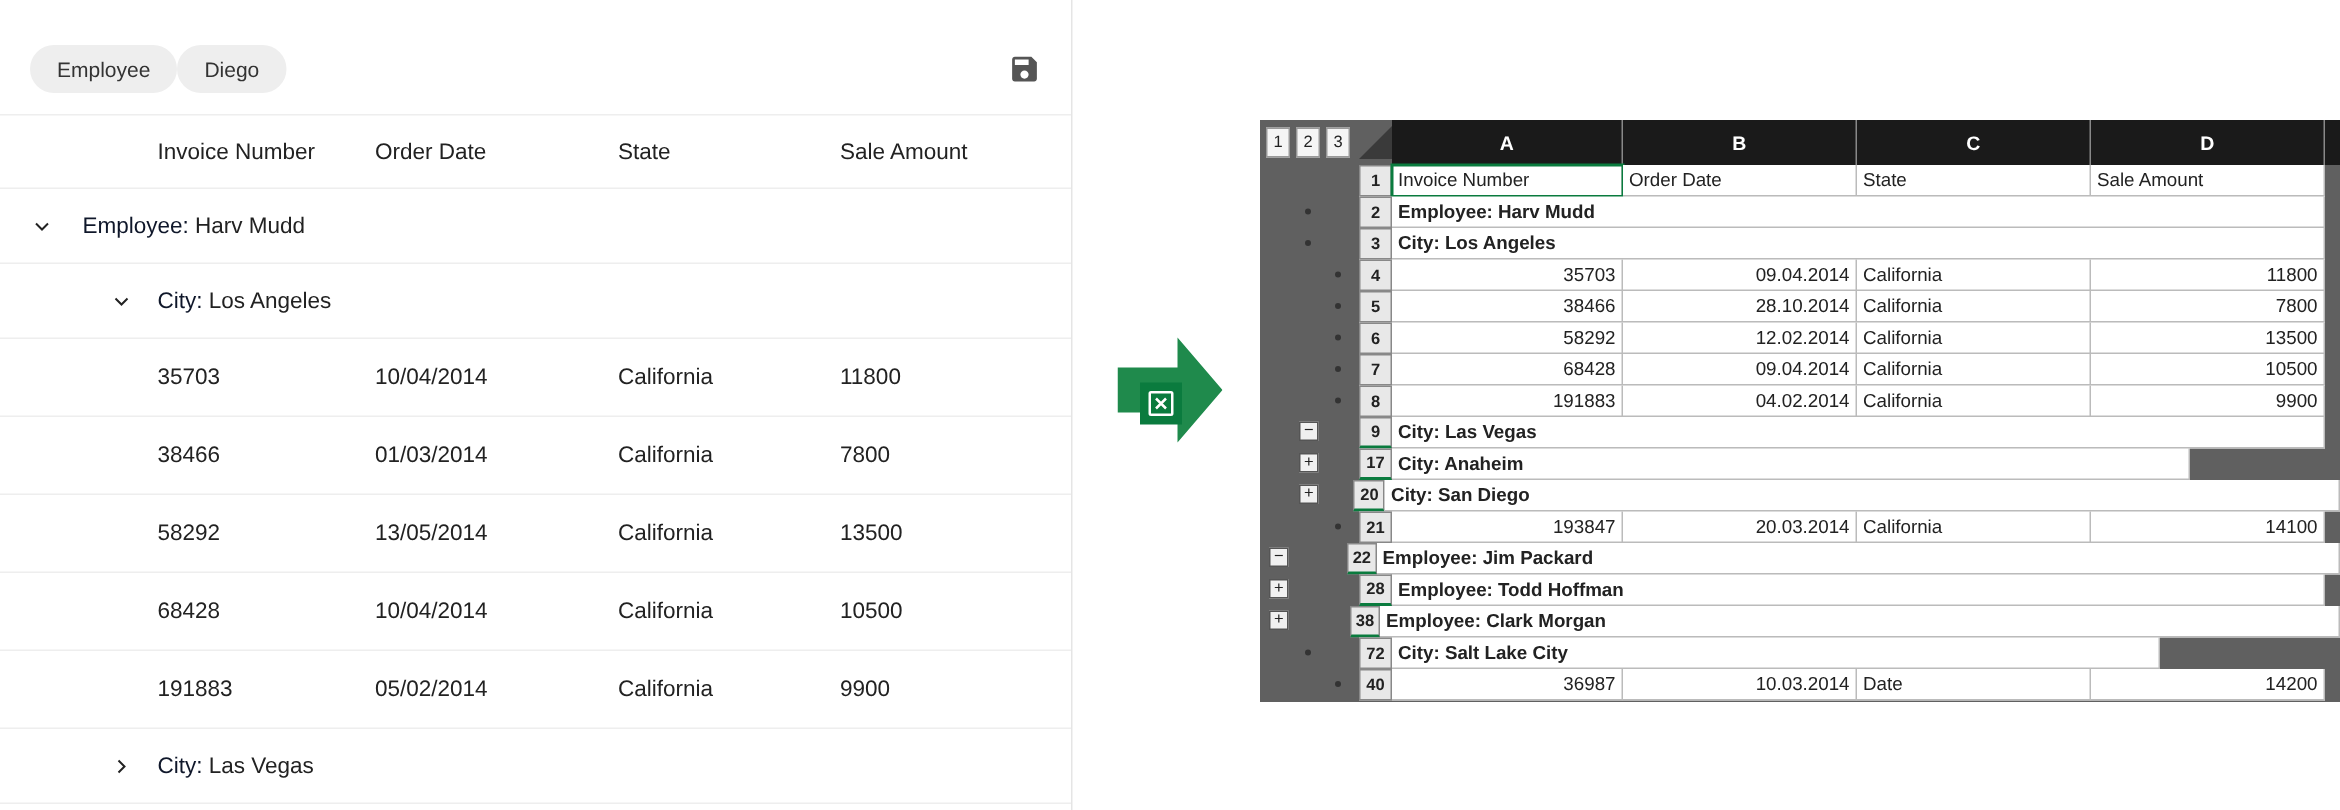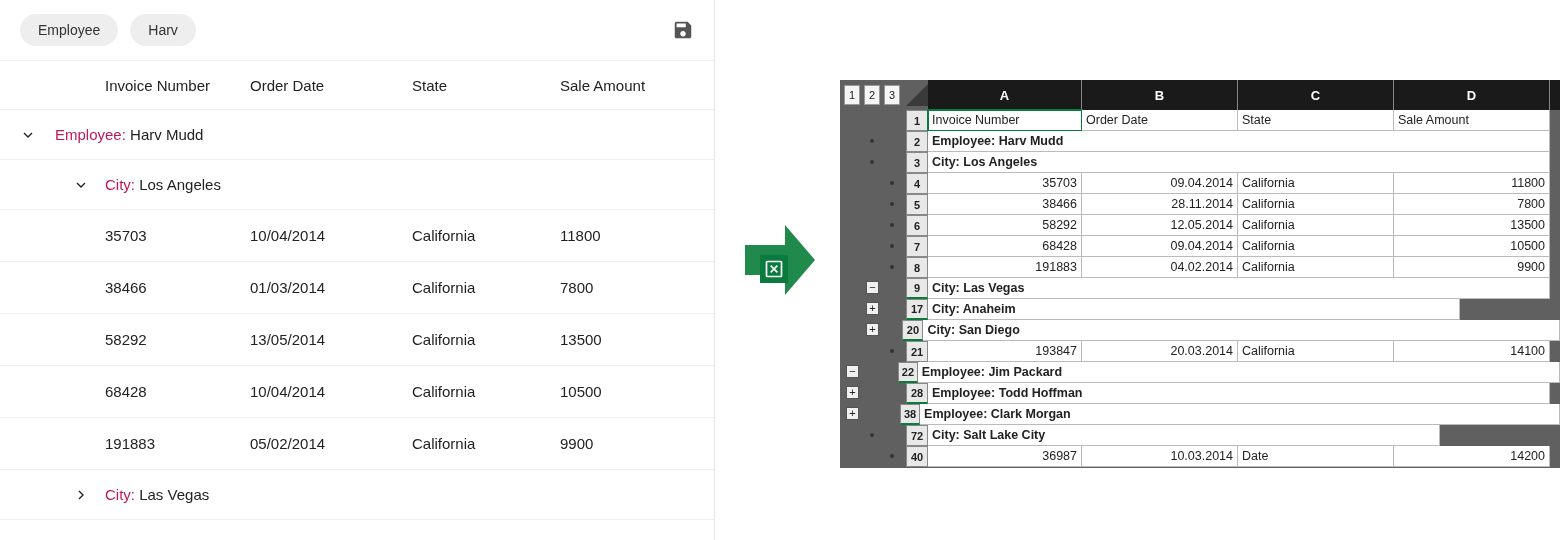--- a/index.html
+++ b/index.html
@@ -1,36 +1,36 @@
 <!DOCTYPE html>
 <html><head>
 <meta charset="utf-8">
 <style>
   * { box-sizing: border-box; margin: 0; padding: 0; }
   body { font-family: -apple-system, BlinkMacSystemFont, "Segoe UI", Arial, sans-serif; font-size: 14px; color: #222; background: #fff; width: 1560px; height: 540px; overflow: hidden; position: relative; }
 
   
   .left-panel { position: absolute; left: 0; top: 0; width: 715px; height: 540px; border-right: 1px solid #e5e5e5; }
-  .chip-bar { display: flex; align-items: center; height: 60px; padding: 0 20px; gap: 12px; }
+  .chip-bar { display: flex; align-items: center; height: 60px; padding: 0 20px; gap: 0; margin-top: 16px; }
   .chip { background: #eee; border-radius: 18px; padding: 8px 18px; font-size: 14px; color: #333; cursor: default; }
   .chip-spacer { flex: 1; }
   .save-icon { width: 22px; height: 22px; color: #555; cursor: pointer; }
 
   .grid-header-row { display: flex; height: 50px; align-items: center; border-top: 1px solid #eee; border-bottom: 1px solid #eee; padding-left: 105px; font-size: 15px; color: #222; }
   .col-inv { width: 145px; }
   .col-date { width: 162px; }
   .col-state { width: 148px; }
   .col-amt { width: 120px; }
 
   .group-row { display: flex; align-items: center; height: 50px; border-bottom: 1px solid #eee; font-size: 15px; }
   .expander-outer { width: 55px; display: flex; justify-content: center; }
   .expander-inner { width: 105px; display: flex; justify-content: flex-start; padding-left: 70px; }
   .chev { width: 16px; height: 16px; cursor: pointer; }
   .group-label { font-size: 15px; }
-  .group-label .k { color: #be185d; }
+  .group-label .k { color: #0f172a; }
   .group-label .v { color: #222; }
 
   .data-row { display: flex; align-items: center; height: 52px; border-bottom: 1px solid #eee; padding-left: 105px; font-size: 15px; }
 
   .city-sub-row { display: flex; align-items: center; height: 50px; border-bottom: 1px solid #eee; }
   .city-sub-row .expander-inner { width: 105px; display:flex; padding-left:70px; }
 
   
   .arrow-block { position: absolute; left: 745px; top: 220px; width: 70px; height: 80px; }
   .arrow-svg { width: 70px; height: 80px; }
@@ -66,21 +66,21 @@
 
   .pm { position:absolute; width:13px; height:13px; background:#f0f0f0; border:1px solid #555; font-size:11px; line-height:11px; text-align:center; cursor:pointer; }
   .dot { position:absolute; width:4px; height:4px; background:#333; border-radius:50%; }
 </style>
 </head>
 <body>
 
 <div class="left-panel">
   <div class="chip-bar">
     <div class="chip">Employee</div>
-    <div class="chip">Harv</div>
+    <div class="chip">Diego</div>
     <div class="chip-spacer"></div>
     <svg class="save-icon" viewBox="0 0 24 24" fill="currentColor">
         <path d="M17 3H5c-1.1 0-2 .9-2 2v14c0 1.1.9 2 2 2h14c1.1 0 2-.9 2-2V7l-4-4zm-5 16c-1.66 0-3-1.34-3-3s1.34-3 3-3 3 1.34 3 3-1.34 3-3 3zm3-10H5V5h10v4z"></path>
       </svg>
   </div>
 
   <div class="grid-header-row">
     <div class="col-inv">Invoice Number</div>
     <div class="col-date">Order Date</div>
     <div class="col-state">State</div>
@@ -209,31 +209,31 @@
         <div class="xlcell cB right">09.04.2014</div>
         <div class="xlcell cC">California</div>
         <div class="xlcell cD right">11800</div>
       </div>
       <div class="xlrow">
         <div class="outline-gutter">
           <div class="dot" style="left: 50px; top: 8px;"></div>
         </div>
         <div class="rownum">5</div>
         <div class="xlcell cA right">38466</div>
-        <div class="xlcell cB right">28.11.2014</div>
+        <div class="xlcell cB right">28.10.2014</div>
         <div class="xlcell cC">California</div>
         <div class="xlcell cD right">7800</div>
       </div>
       <div class="xlrow">
         <div class="outline-gutter">
           <div class="dot" style="left: 50px; top: 8px;"></div>
         </div>
         <div class="rownum">6</div>
         <div class="xlcell cA right">58292</div>
-        <div class="xlcell cB right">12.05.2014</div>
+        <div class="xlcell cB right">12.02.2014</div>
         <div class="xlcell cC">California</div>
         <div class="xlcell cD right">13500</div>
       </div>
       <div class="xlrow">
         <div class="outline-gutter">
           <div class="dot" style="left: 50px; top: 8px;"></div>
         </div>
         <div class="rownum">7</div>
         <div class="xlcell cA right">68428</div>
         <div class="xlcell cB right">09.04.2014</div>

